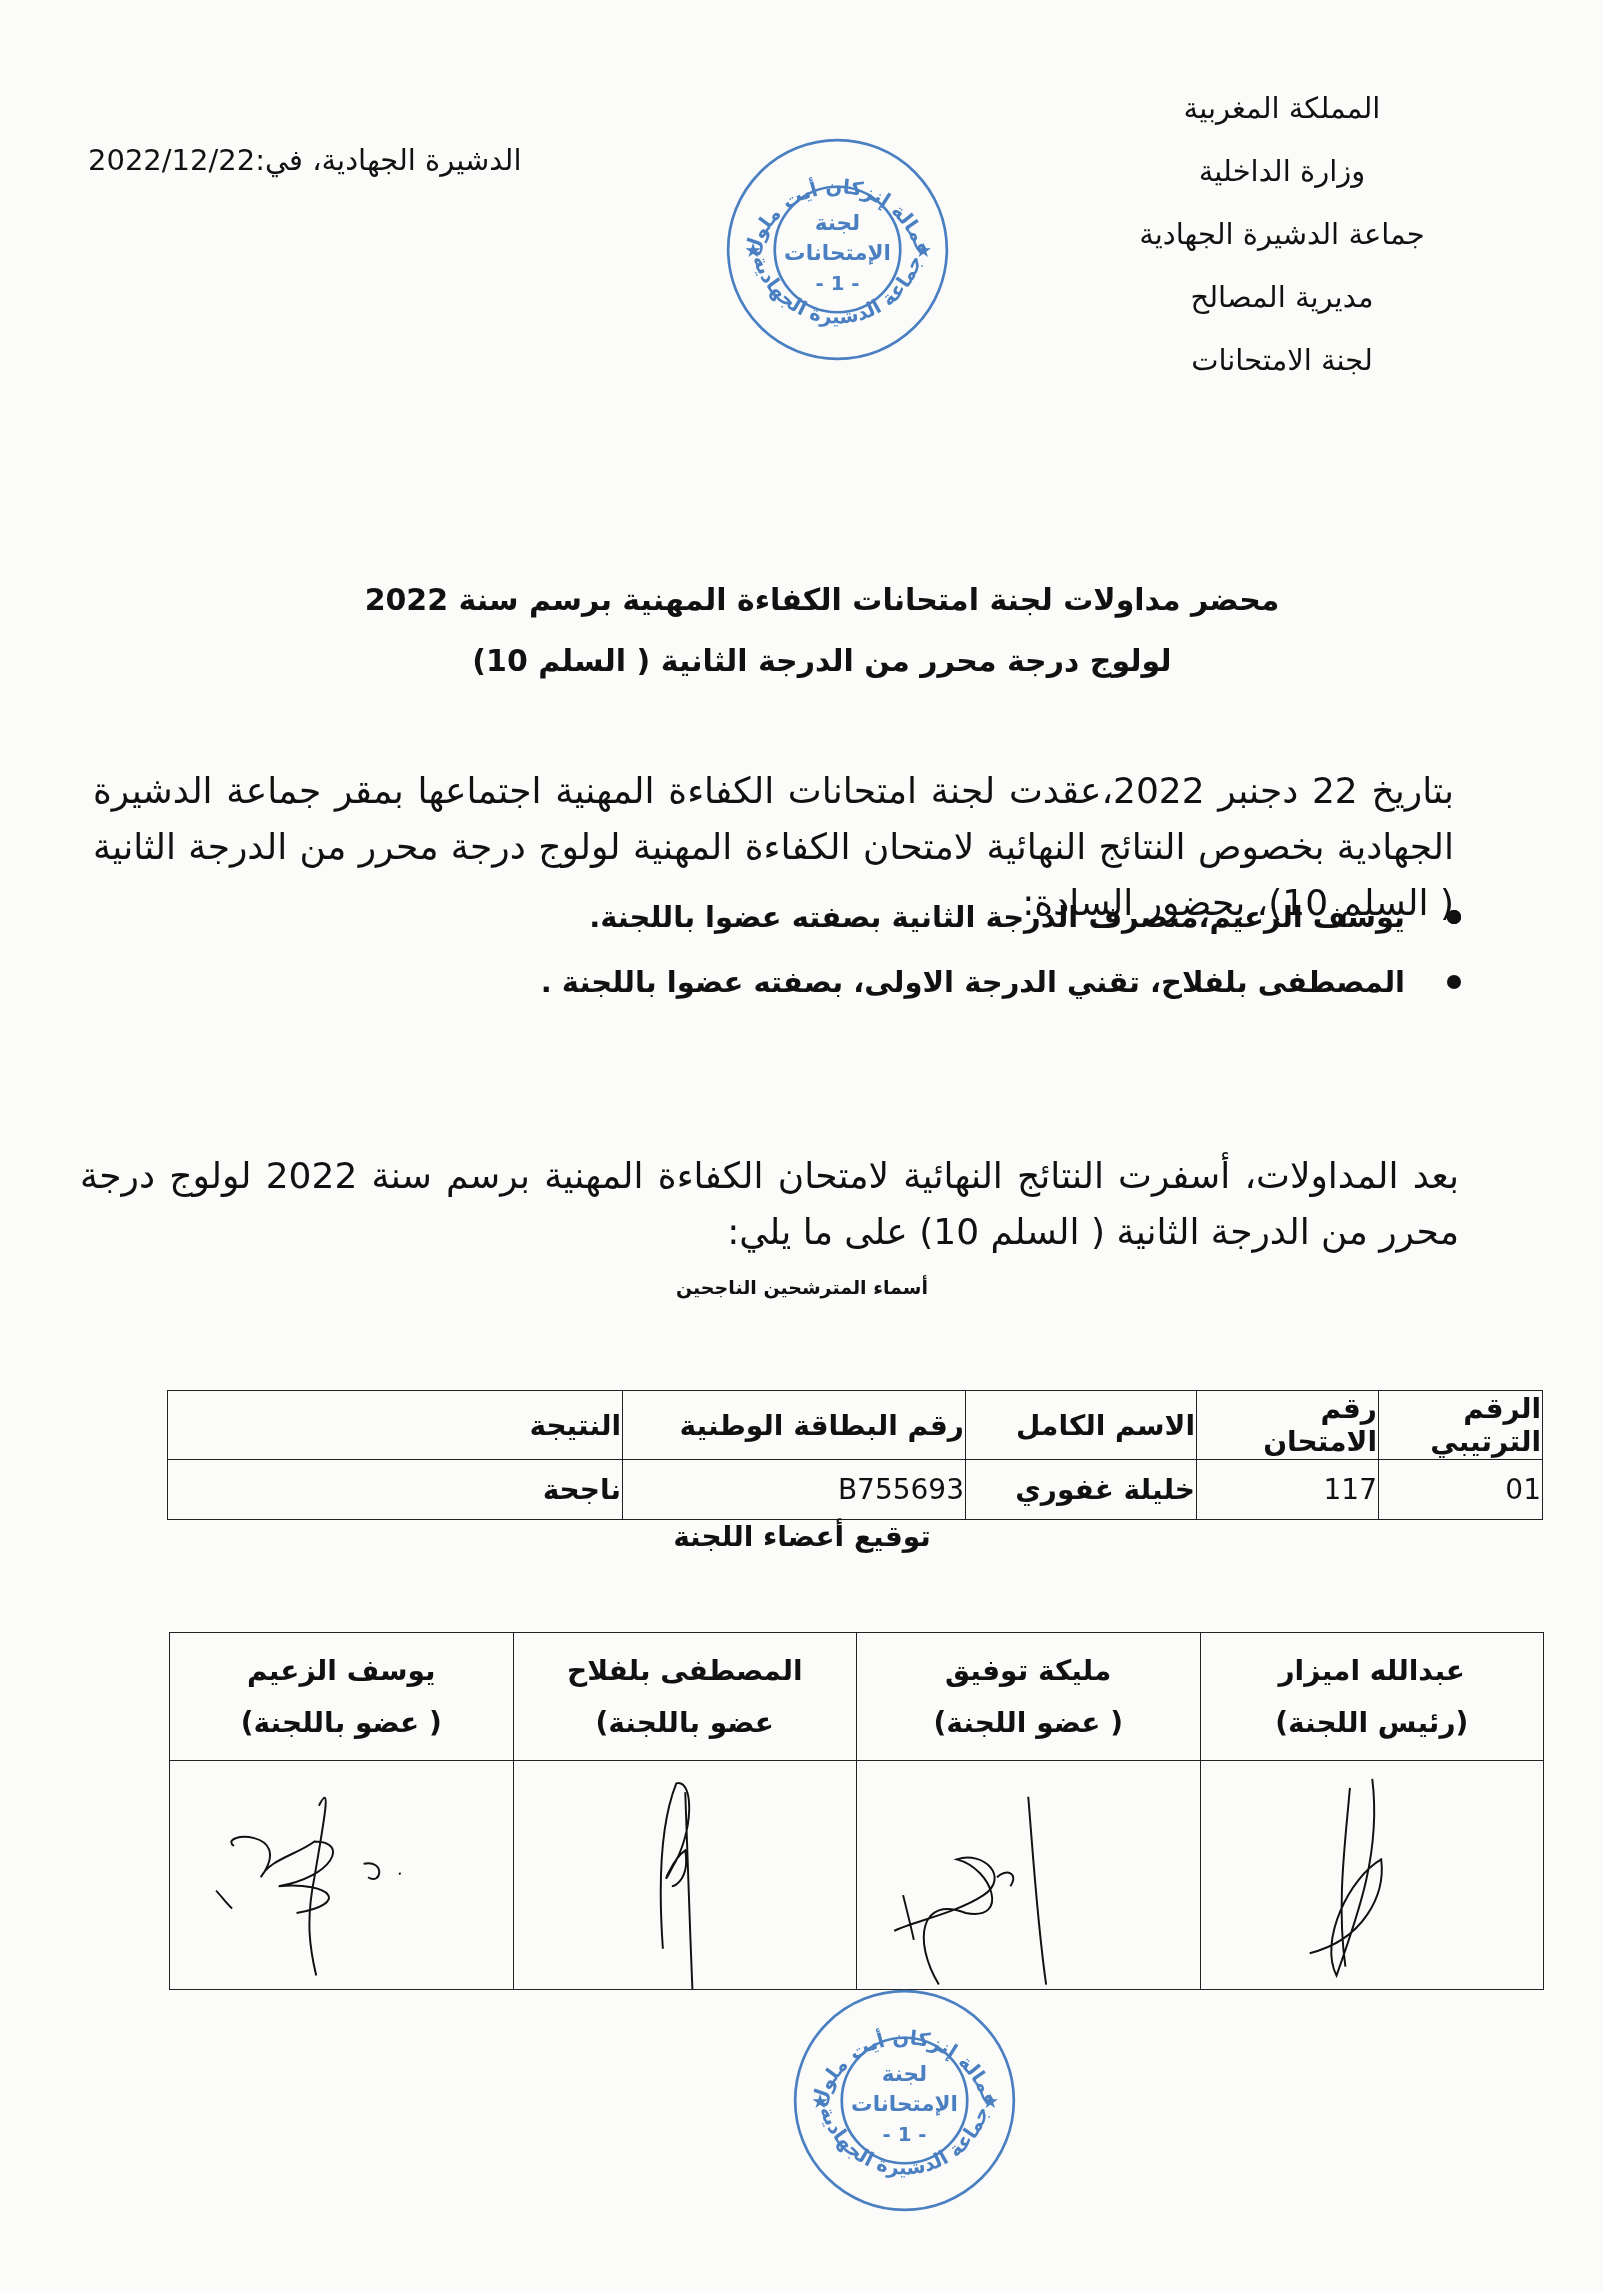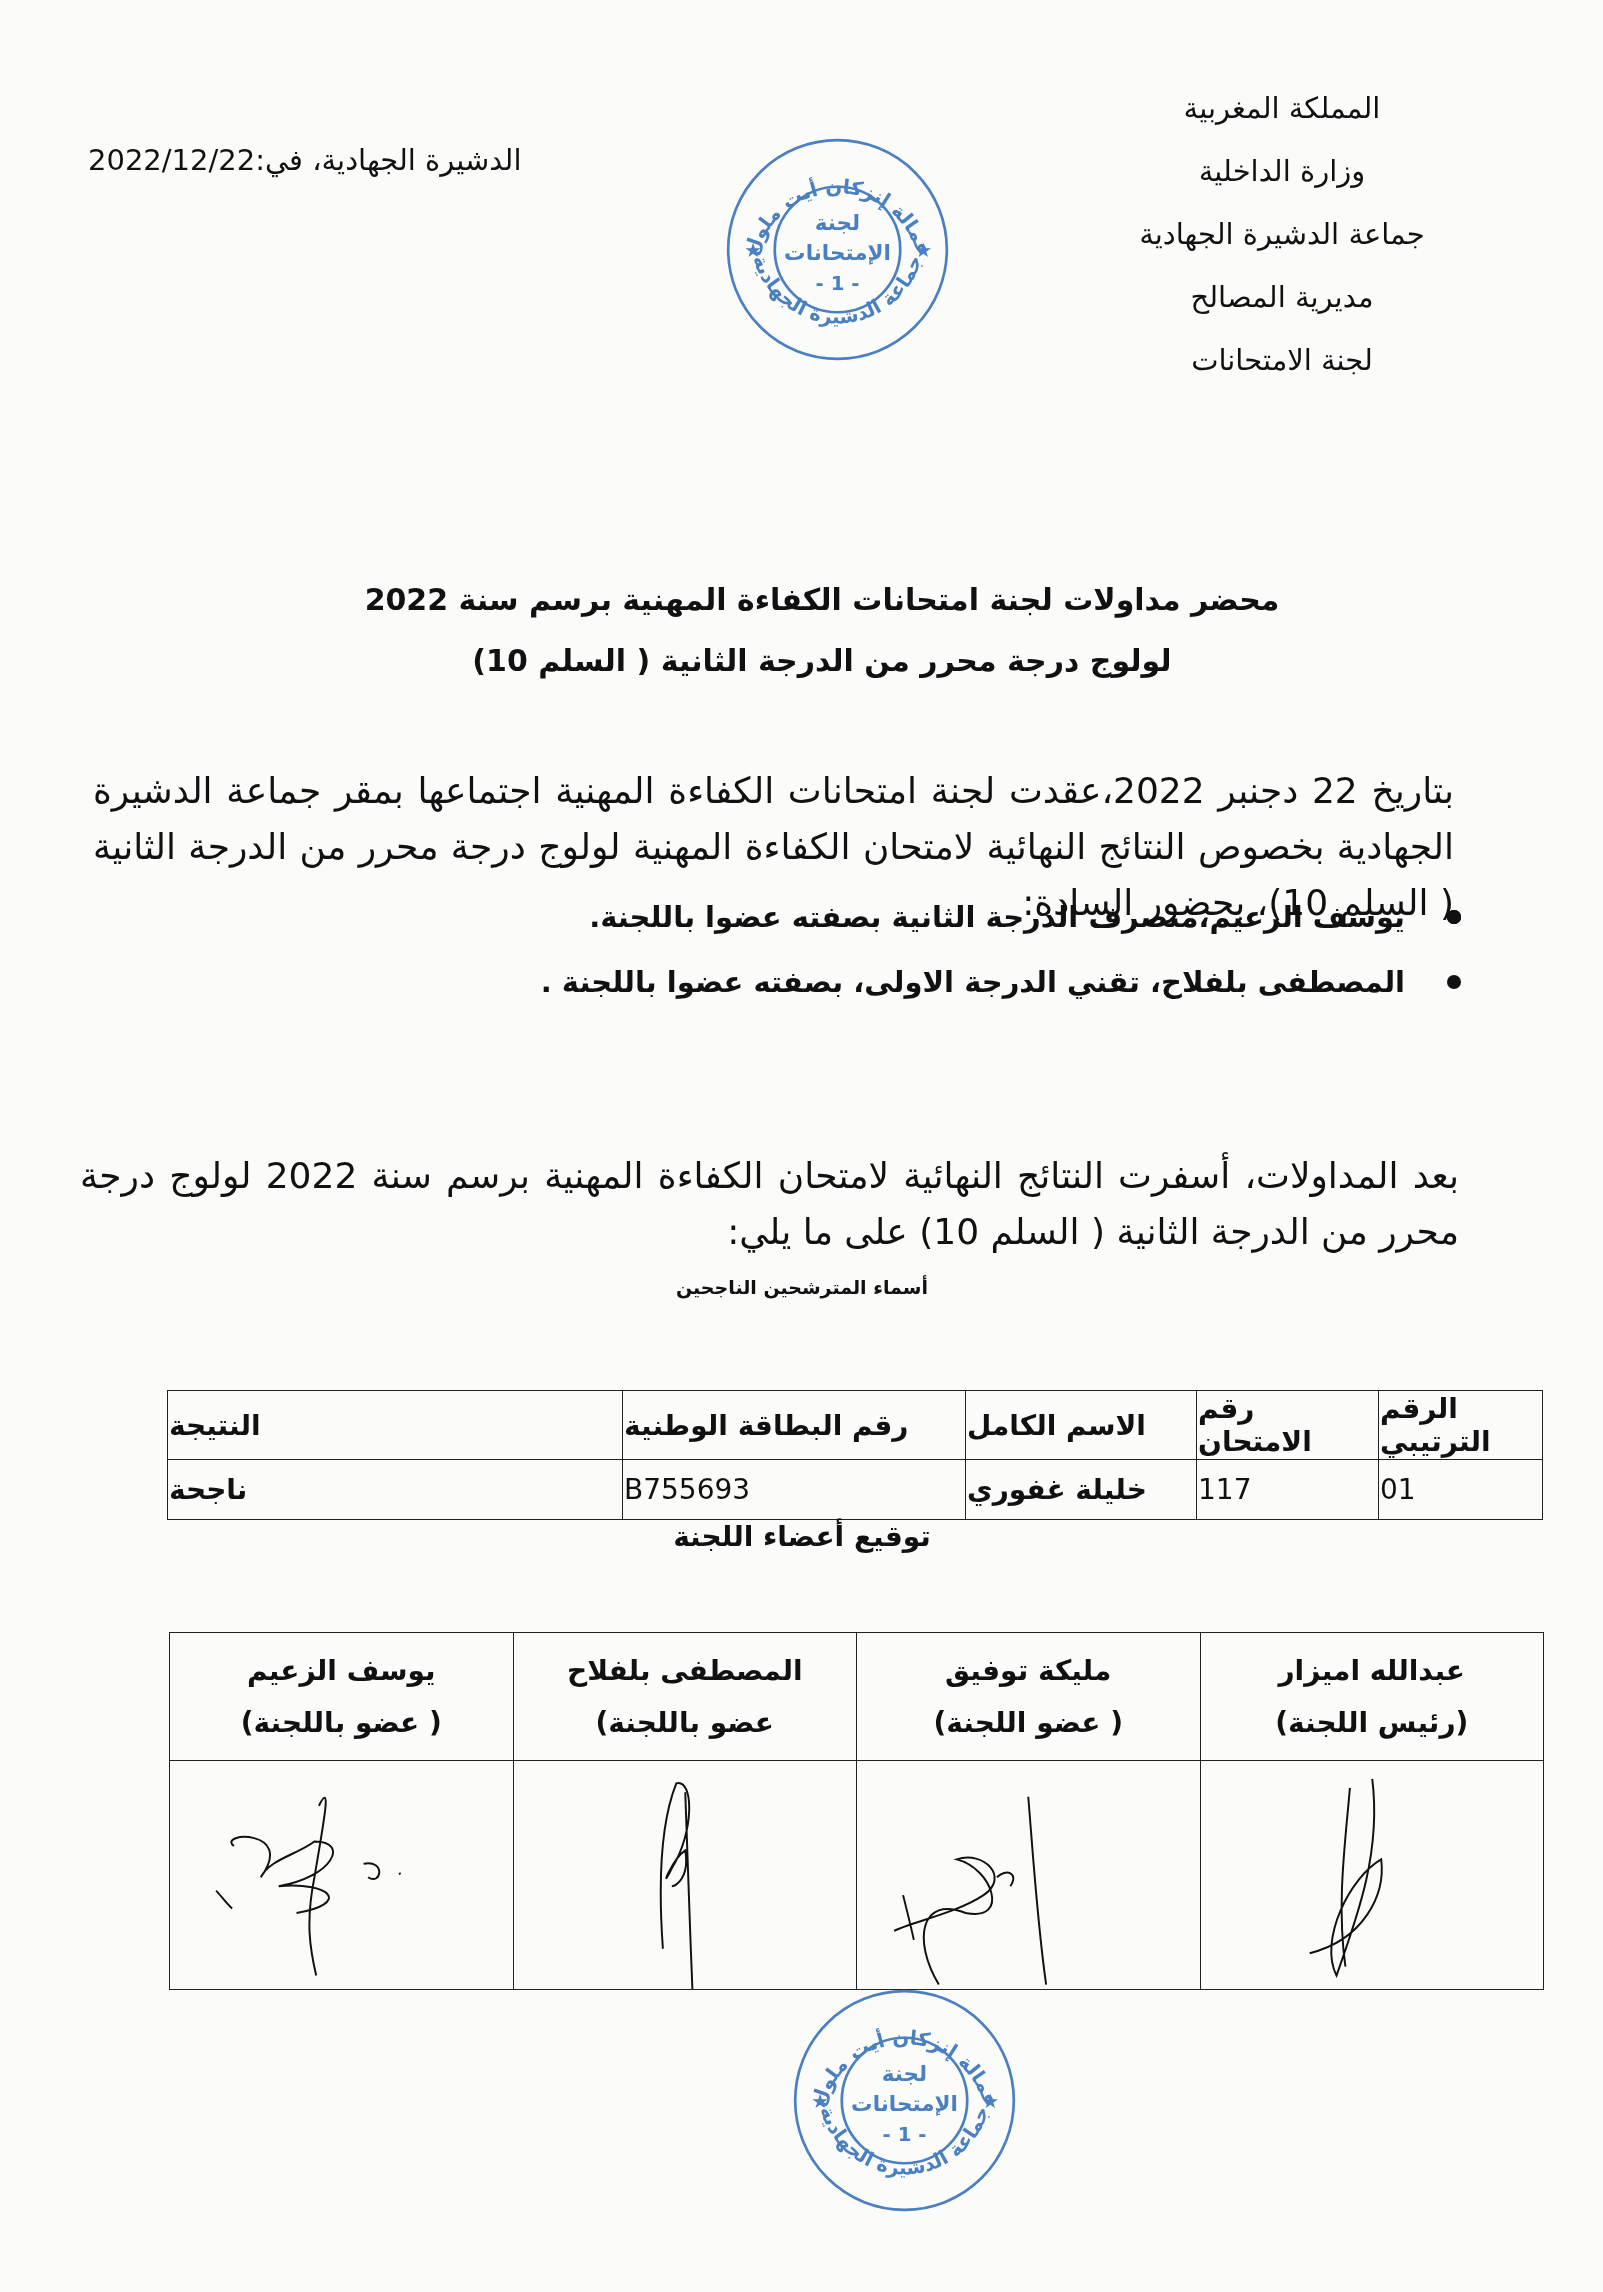--- a/index.html
+++ b/index.html
@@ -36,21 +36,21 @@
     position:absolute; right:-56px; top:25px; width:14.3px; height:14.3px; border-radius:50%; background:#111;
   }
   .results-heading {
     left:0; width:1604px; text-align:center; direction:rtl; font-size:19px; top:1276px; font-weight:bold;
   }
   table.results {
     position:absolute; left:167px; top:1390px; width:1376px;
     border-collapse:collapse; direction:rtl;
   }
   table.results td, table.results th {
-    border:1.8px solid #222; text-align:left; font-size:28px; height:57px; font-weight:bold;margin-top:8px;
+    border:1.8px solid #222; text-align:right; font-size:28px; height:57px; font-weight:bold;margin-top:8px;
   }
   table.results td { font-weight:normal; }
   .sig-caption {
     left:0; width:1604px; text-align:center; direction:rtl; font-size:28px; top:1520px; font-weight:bold;
   }
   table.sigs {
     position:absolute; left:169px; top:1632px; width:1375px;
     border-collapse:collapse; direction:rtl;
   }
   table.sigs td { border:1.8px solid #222; text-align:center; vertical-align:middle;margin-top:6px; }

